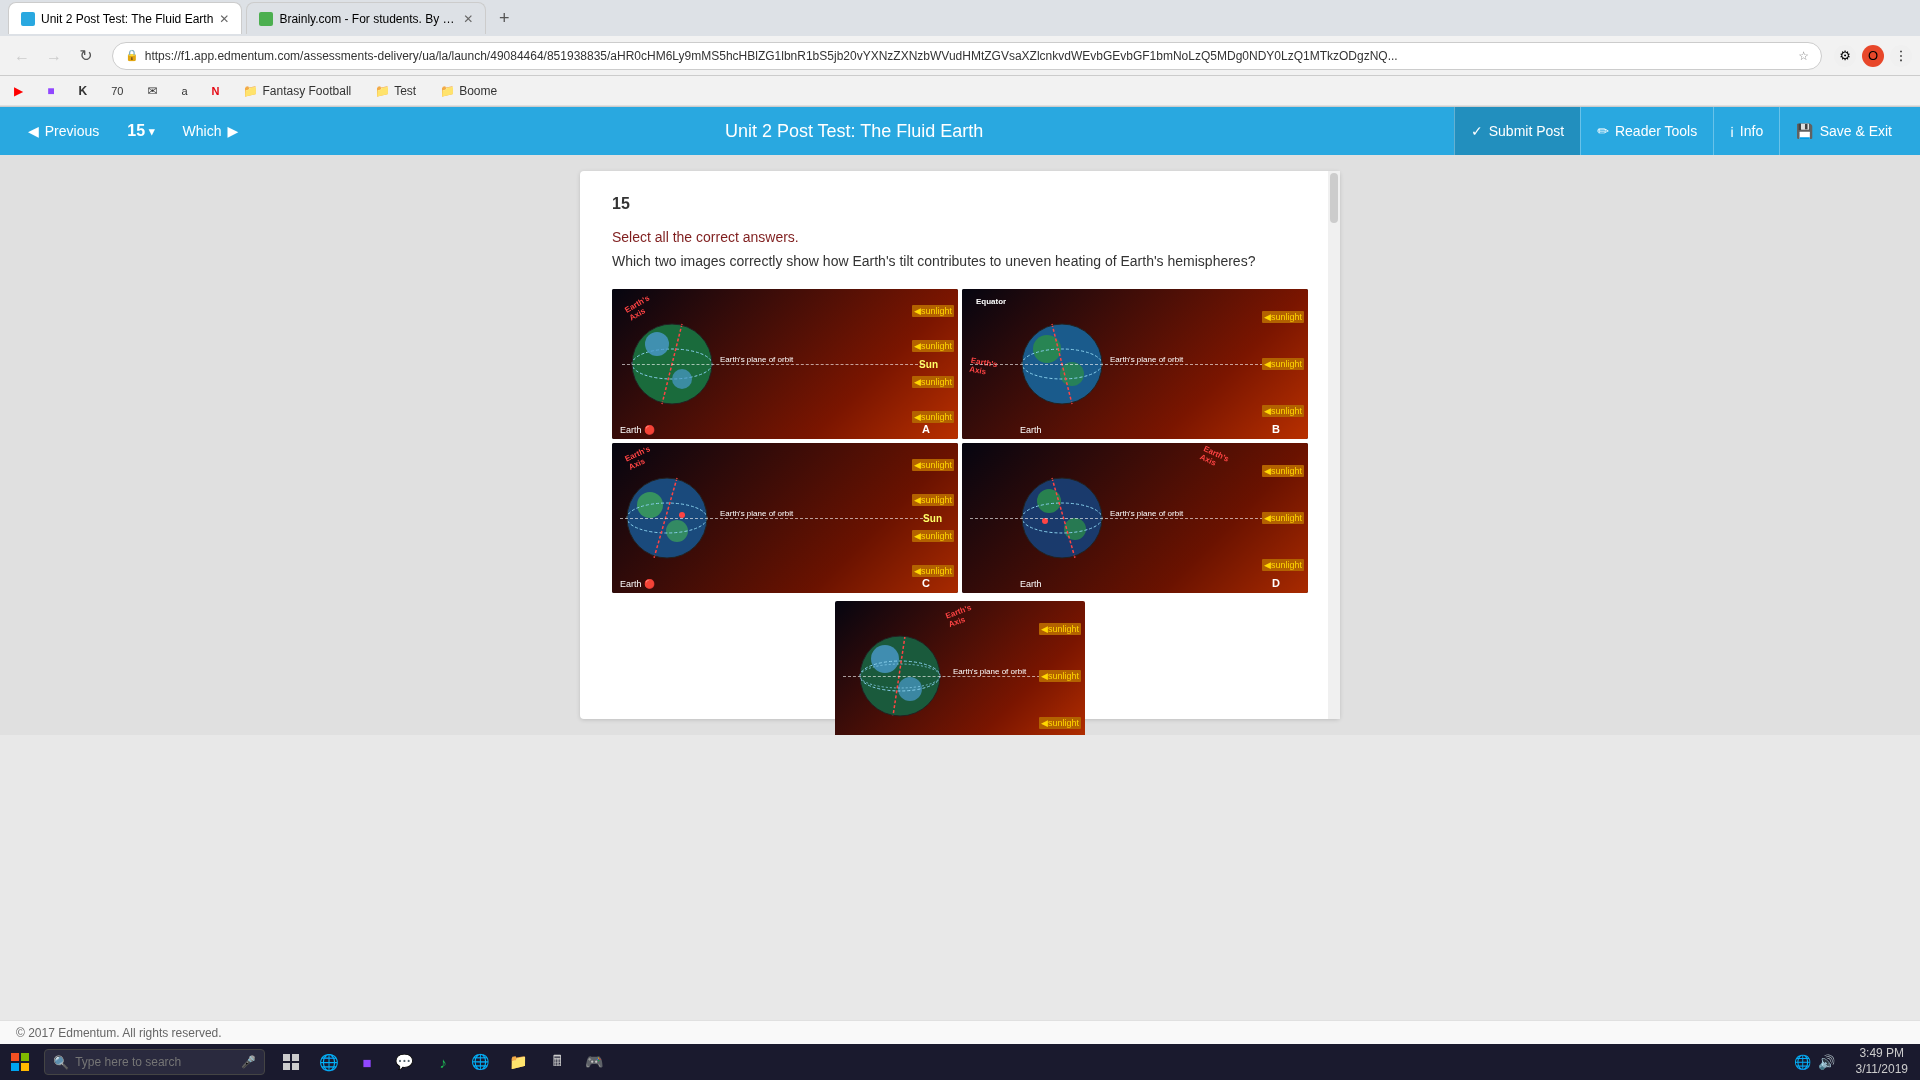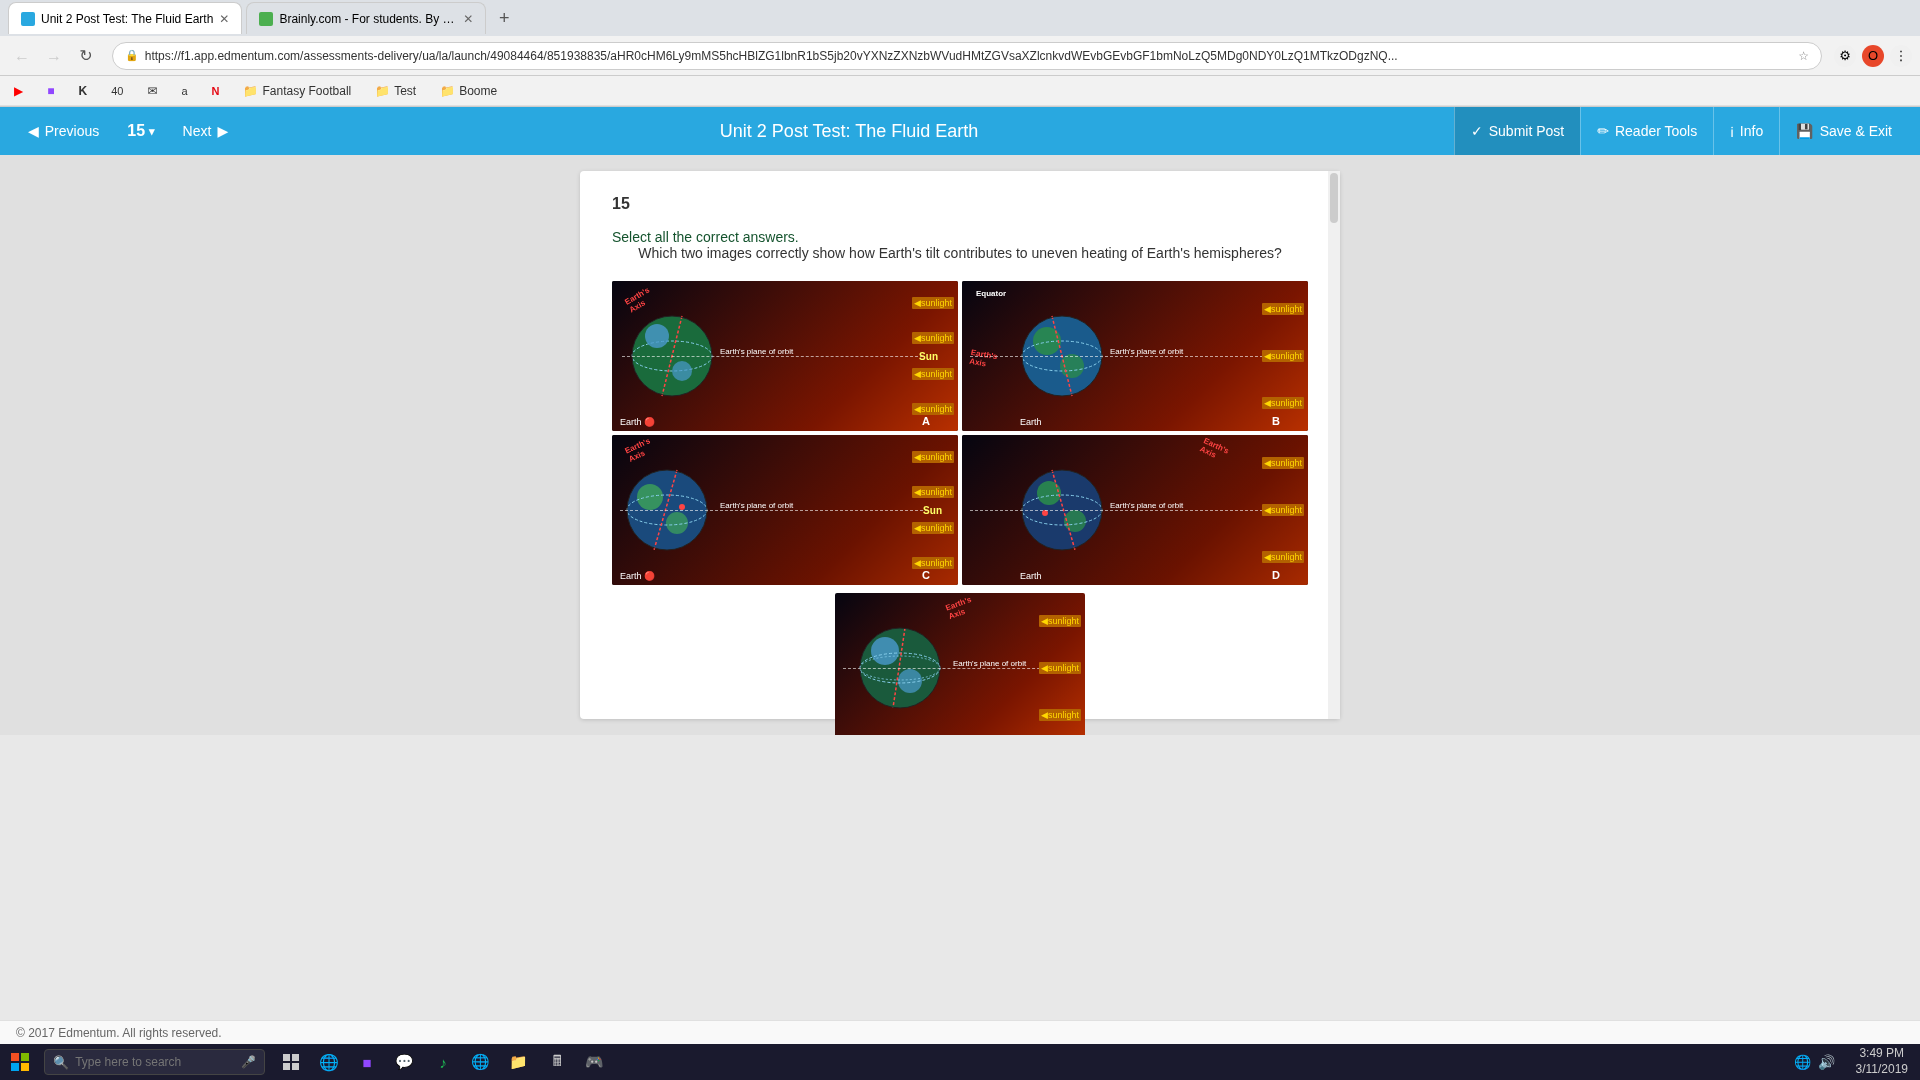--- a/index.html
+++ b/index.html
@@ -31,22 +31,22 @@
     .app-toolbar { background: #29a8e0; height: 48px; display: flex; align-items: center; padding: 0 12px; gap: 0; }
     .toolbar-left { display: flex; align-items: center; gap: 0; }
     .toolbar-btn { display: flex; align-items: center; gap: 6px; padding: 0 16px; height: 48px; color: #fff; font-size: 14px; cursor: pointer; border: none; background: none; }
     .toolbar-question-num { display: flex; align-items: center; gap: 4px; padding: 0 12px; color: #fff; font-size: 16px; font-weight: bold; }
     .toolbar-title { flex: 1; text-align: center; color: #fff; font-size: 18px; font-weight: 500; }
     .toolbar-right { display: flex; align-items: center; }
     .toolbar-right-btn { display: flex; align-items: center; gap: 6px; padding: 0 16px; height: 48px; color: #fff; font-size: 14px; cursor: pointer; border: none; background: none; border-left: 1px solid rgba(255,255,255,0.3); }
     .submit-btn { background: rgba(0,0,0,0.15); }
     .question-card { background: #fff; width: 760px; padding: 24px 32px; border-radius: 4px; box-shadow: 0 1px 4px rgba(0,0,0,0.15); position: relative; }
     .question-num { font-size: 16px; font-weight: bold; margin-bottom: 16px; color: #333; }
-    .question-instruction { font-size: 14px; color: #14532d; }
-    .question-text { font-size: 14px; color: #333; margin-bottom: 20px; text-align: center; }
+    .question-instruction { font-size: 14px; color: #7f1d1d; margin-bottom: 8px; }
+    .question-text { font-size: 14px; color: #333; margin-bottom: 20px; }
 
     
     .image-grid { display: grid; grid-template-columns: 1fr 1fr; gap: 4px; margin-bottom: 8px; }
     .image-item { position: relative; background: #111; border-radius: 2px; overflow: hidden; height: 150px; }
 
     
     .footer { position: absolute; bottom: 36px; left: 0; right: 0; height: 24px; background: #f9f9f9; border-top: 1px solid #e0e0e0; display: flex; align-items: center; padding: 0 16px; font-size: 12px; color: #666; }
 
     
     .taskbar { position: absolute; bottom: 0; left: 0; right: 0; height: 36px; background: #1a1a2e; display: flex; align-items: center; }
@@ -103,21 +103,21 @@
     <div class="bookmark-item">
       <span style="color:#ff0000;">▶</span>
     </div>
     <div class="bookmark-item">
       <span style="color:#9147ff;">■</span>
     </div>
     <div class="bookmark-item">
       <span style="font-weight:bold;">K</span>
     </div>
     <div class="bookmark-item">
-      <span style="font-size:11px;">40</span>
+      <span style="font-size:11px;">70</span>
     </div>
     <div class="bookmark-item">
       <span>✉</span>
     </div>
     <div class="bookmark-item">
       <span style="font-size:11px;">a</span>
     </div>
     <div class="bookmark-item">
       <span style="color:#e50914; font-weight:bold; font-size:11px;">N</span>
     </div>
@@ -140,21 +140,21 @@
   <div class="toolbar-left">
     <button class="toolbar-btn">
       <span>◀</span>
       <span>Previous</span>
     </button>
     <div class="toolbar-question-num">
       <span>15</span>
       <span style="font-size:11px;">▾</span>
     </div>
     <button class="toolbar-btn">
-      <span>Next</span>
+      <span>Which</span>
       <span>▶</span>
     </button>
   </div>
   <div class="toolbar-title">Unit 2 Post Test: The Fluid Earth</div>
   <div class="toolbar-right">
     <button class="toolbar-right-btn submit-btn">
       <span>✓</span>
       <span>Submit Post</span>
     </button>
     <button class="toolbar-right-btn">

